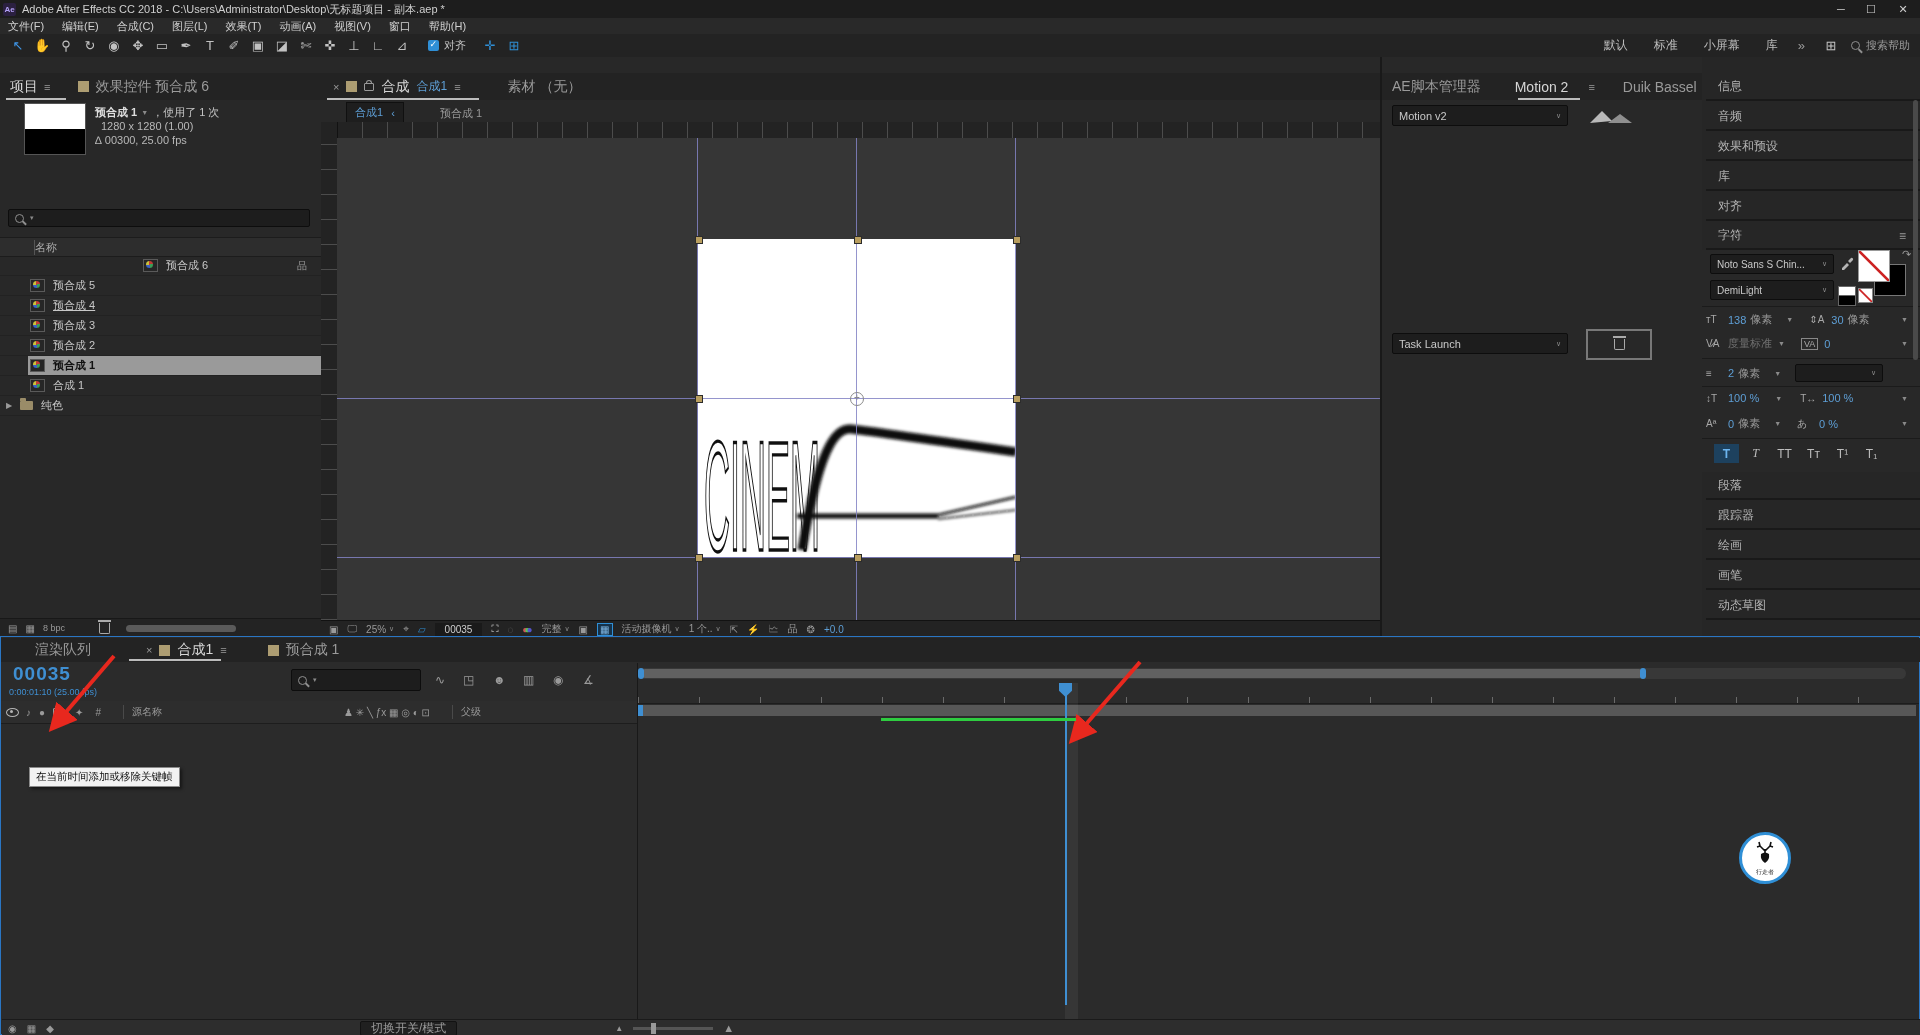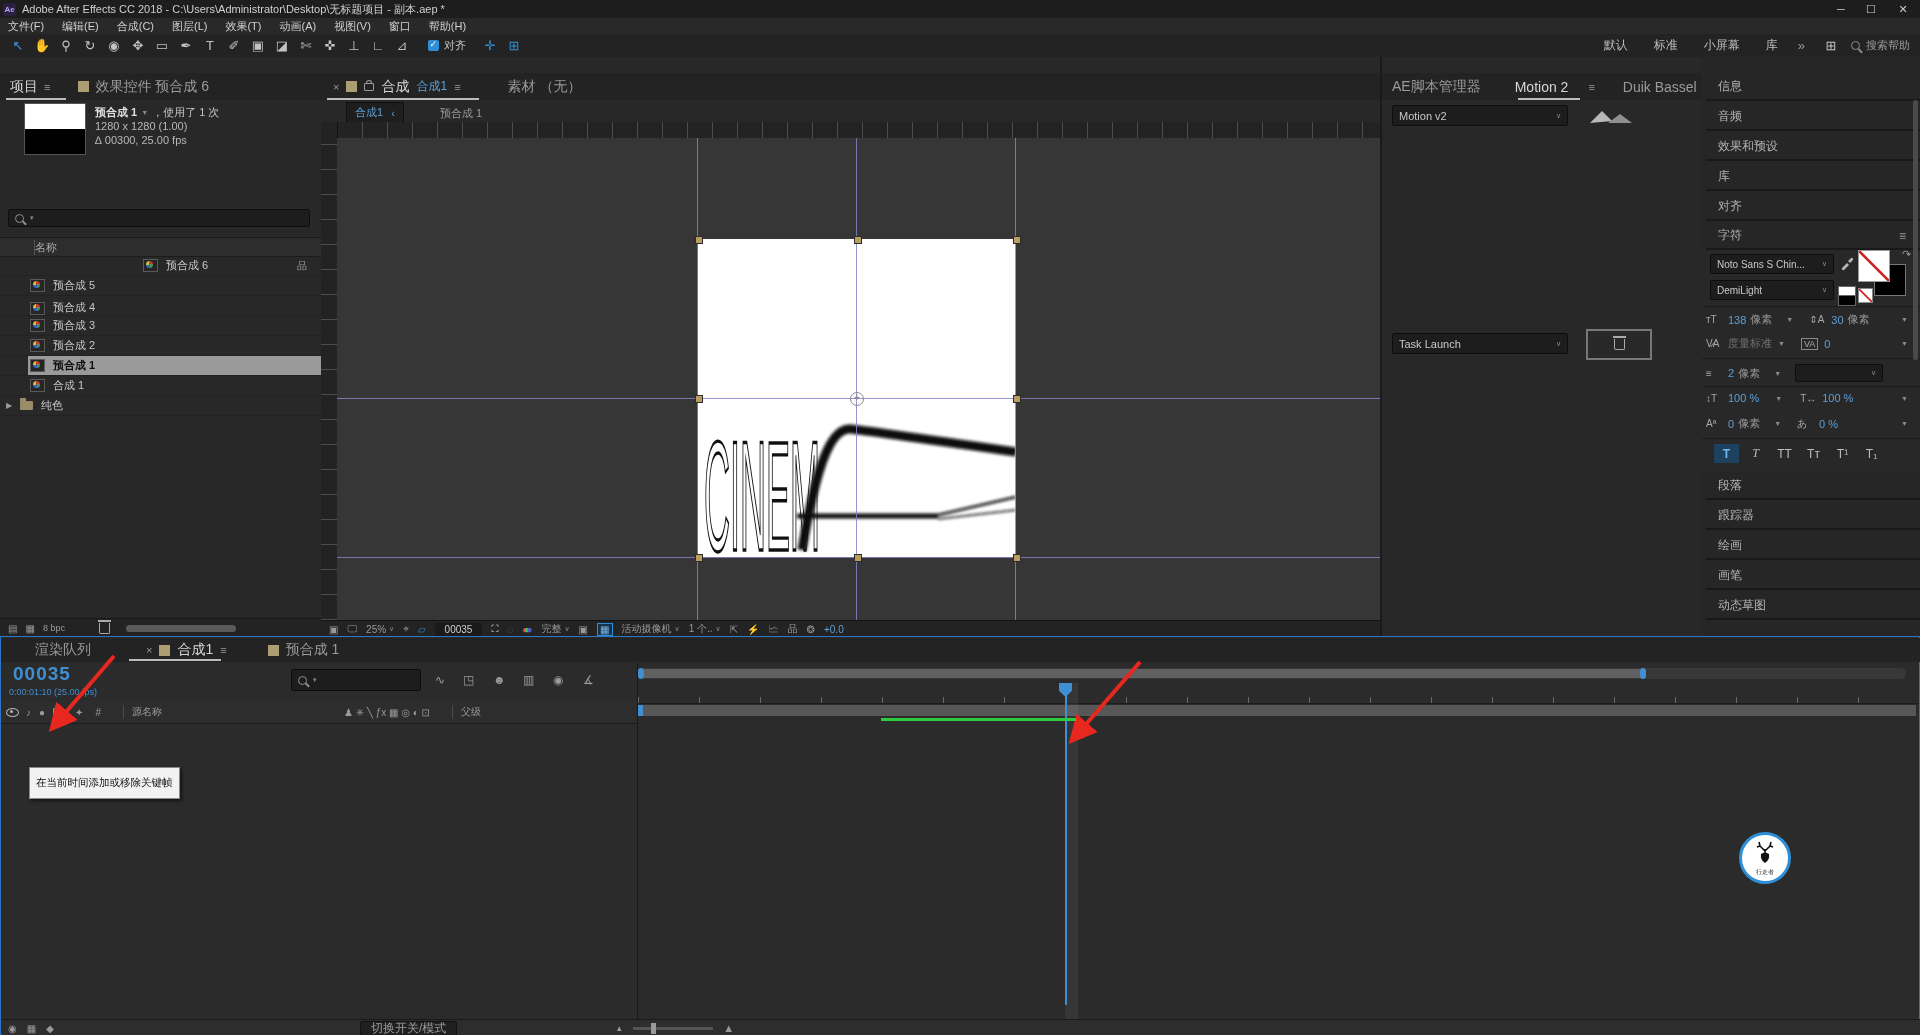--- a/index.html
+++ b/index.html
@@ -117,42 +117,42 @@
       <span class="ptab">效果控件 预合成 6</span>
     </div>
     <div class="underline" style="left:6px;top:41px;width:60px"></div>
 
     <div class="abs" style="left:24px;top:46px;width:60px;height:50px;border:1px solid #555;background:linear-gradient(#ffffff 0 50%,#000 50% 100%)"></div>
     <div class="abs flex" style="left:95px;top:48px;gap:4px">
       <b style="color:#dedede">预合成 1</b>
       <span class="tick7">▼</span>
       <span style="color:#c4c4c4">，使用了 1 次</span>
     </div>
-    <div class="abs" style="left:95px;top:63px;color:#b8b8b8">1280 x 1280 (1.00)</div>
+    <div class="abs" style="left:101px;top:63px;color:#b8b8b8">1280 x 1280 (1.00)</div>
     <div class="abs" style="left:95px;top:77px;color:#b8b8b8">∆ 00300, 25.00 fps</div>
 
     <div class="abs dd" style="left:8px;top:152px;width:302px;height:18px;gap:6px">
       <span class="mag"></span>
         <span class="tick7">▾</span>
     </div>
 
     <div class="abs flex" style="left:0;top:180px;width:321px;height:18px;background:#2d2d2d;border-top:1px solid #1c1c1c;border-bottom:1px solid #1c1c1c">
       <span style="margin-left:34px;border-left:1px solid #555;color:#ababab">名称</span>
     </div>
     <div id="projItems" class="abs" style="left:0;top:199px;width:321px">
         <div style="position: relative; height: 19px; display: flex; align-items: center; border-bottom: 1px solid rgb(34, 34, 34); justify-content: center;">
           <div class="compico" style="margin-left: 30px;"></div>
           <div style="margin-left: 8px; color: rgb(200, 200, 200);">预合成 6</div>
           <div style="position: absolute; right: 14px; color: rgb(154, 154, 154); font-size: 10px;">品</div>
         </div>
         <div style="position: relative; height: 19px; display: flex; align-items: center; border-bottom: 1px solid rgb(34, 34, 34);">
           <div class="compico" style="margin-left: 30px;"></div>
           <div style="margin-left: 8px; color: rgb(200, 200, 200);">预合成 5</div>
         </div>
-        <div style="position: relative; height: 19px; display: flex; align-items: flex-end; border-bottom: 1px solid rgb(34, 34, 34);">
+        <div style="position: relative; height: 19px; display: flex; align-items: center; border-bottom: 1px solid rgb(34, 34, 34); text-decoration: underline;">
           <div class="compico" style="margin-left: 30px;"></div>
           <div style="margin-left: 8px; color: rgb(200, 200, 200);">预合成 4</div>
         </div>
         <div style="position: relative; height: 19px; display: flex; align-items: center; border-bottom: 1px solid rgb(34, 34, 34);">
           <div class="compico" style="margin-left: 30px;"></div>
           <div style="margin-left: 8px; color: rgb(200, 200, 200);">预合成 3</div>
         </div>
         <div style="position: relative; height: 19px; display: flex; align-items: center; border-bottom: 1px solid rgb(34, 34, 34);">
           <div class="compico" style="margin-left: 30px;"></div>
           <div style="margin-left: 8px; color: rgb(200, 200, 200);">预合成 2</div>
@@ -498,21 +498,21 @@
       <span class="gray" style="font-size:10px">▦</span>
       <span class="gray" style="font-size:10px">◆</span>
       <div style="margin-left:296px;background:#202020;border:1px solid #121212;border-radius:2px;padding:0 10px;color:#9a9a9a;font-size:12px;height:13px;line-height:13px">切换开关/模式</div>
       <span class="gray" style="margin-left:148px;font-size:8px">▲</span>
       <div style="width:80px;height:3px;background:#555;position:relative">
         <div style="position:absolute;left:18px;top:-4px;width:5px;height:11px;background:#9a9a9a"></div>
       </div>
       <span class="gray" style="font-size:11px">▲</span>
     </div>
 
-    <div class="abs" style="left:28px;top:130px;background:#f2f2f2;border:1px solid #8a8a8a;color:#111;font-size:10.5px;padding:8px 6px;white-space:nowrap;box-shadow:2px 2px 3px rgba(0,0,0,.5)">在当前时间添加或移除关键帧</div>
+    <div class="abs" style="left:28px;top:130px;background:#f2f2f2;border:1px solid #8a8a8a;color:#111;font-size:10.5px;padding:2px 6px;white-space:nowrap;box-shadow:2px 2px 3px rgba(0,0,0,.5)">在当前时间添加或移除关键帧</div>
   </div>
 
   <div class="abs" style="left:1739px;top:832px;width:52px;height:52px;border-radius:50%;background:#fff;border:3px solid #2f8fd6;box-sizing:border-box;display:flex;align-items:center;justify-content:center">
     <svg width="40" height="40" viewBox="0 0 40 40">
       <g stroke="#111" stroke-width="1.6" fill="none">
         <path d="M20 16 v-5 M20 13 l-5 -5 M15 8 l-3 1 M15 8 l-1 -4 M20 13 l5 -5 M25 8 l3 1 M25 8 l1 -4"></path>
       </g>
       <path d="M16 16 q4 -3 8 0 q1 6 -4 9 q-5 -3 -4 -9" fill="#111"></path>
       <text x="20" y="36" text-anchor="middle" font-size="6" fill="#222">行走者</text>
     </svg>

